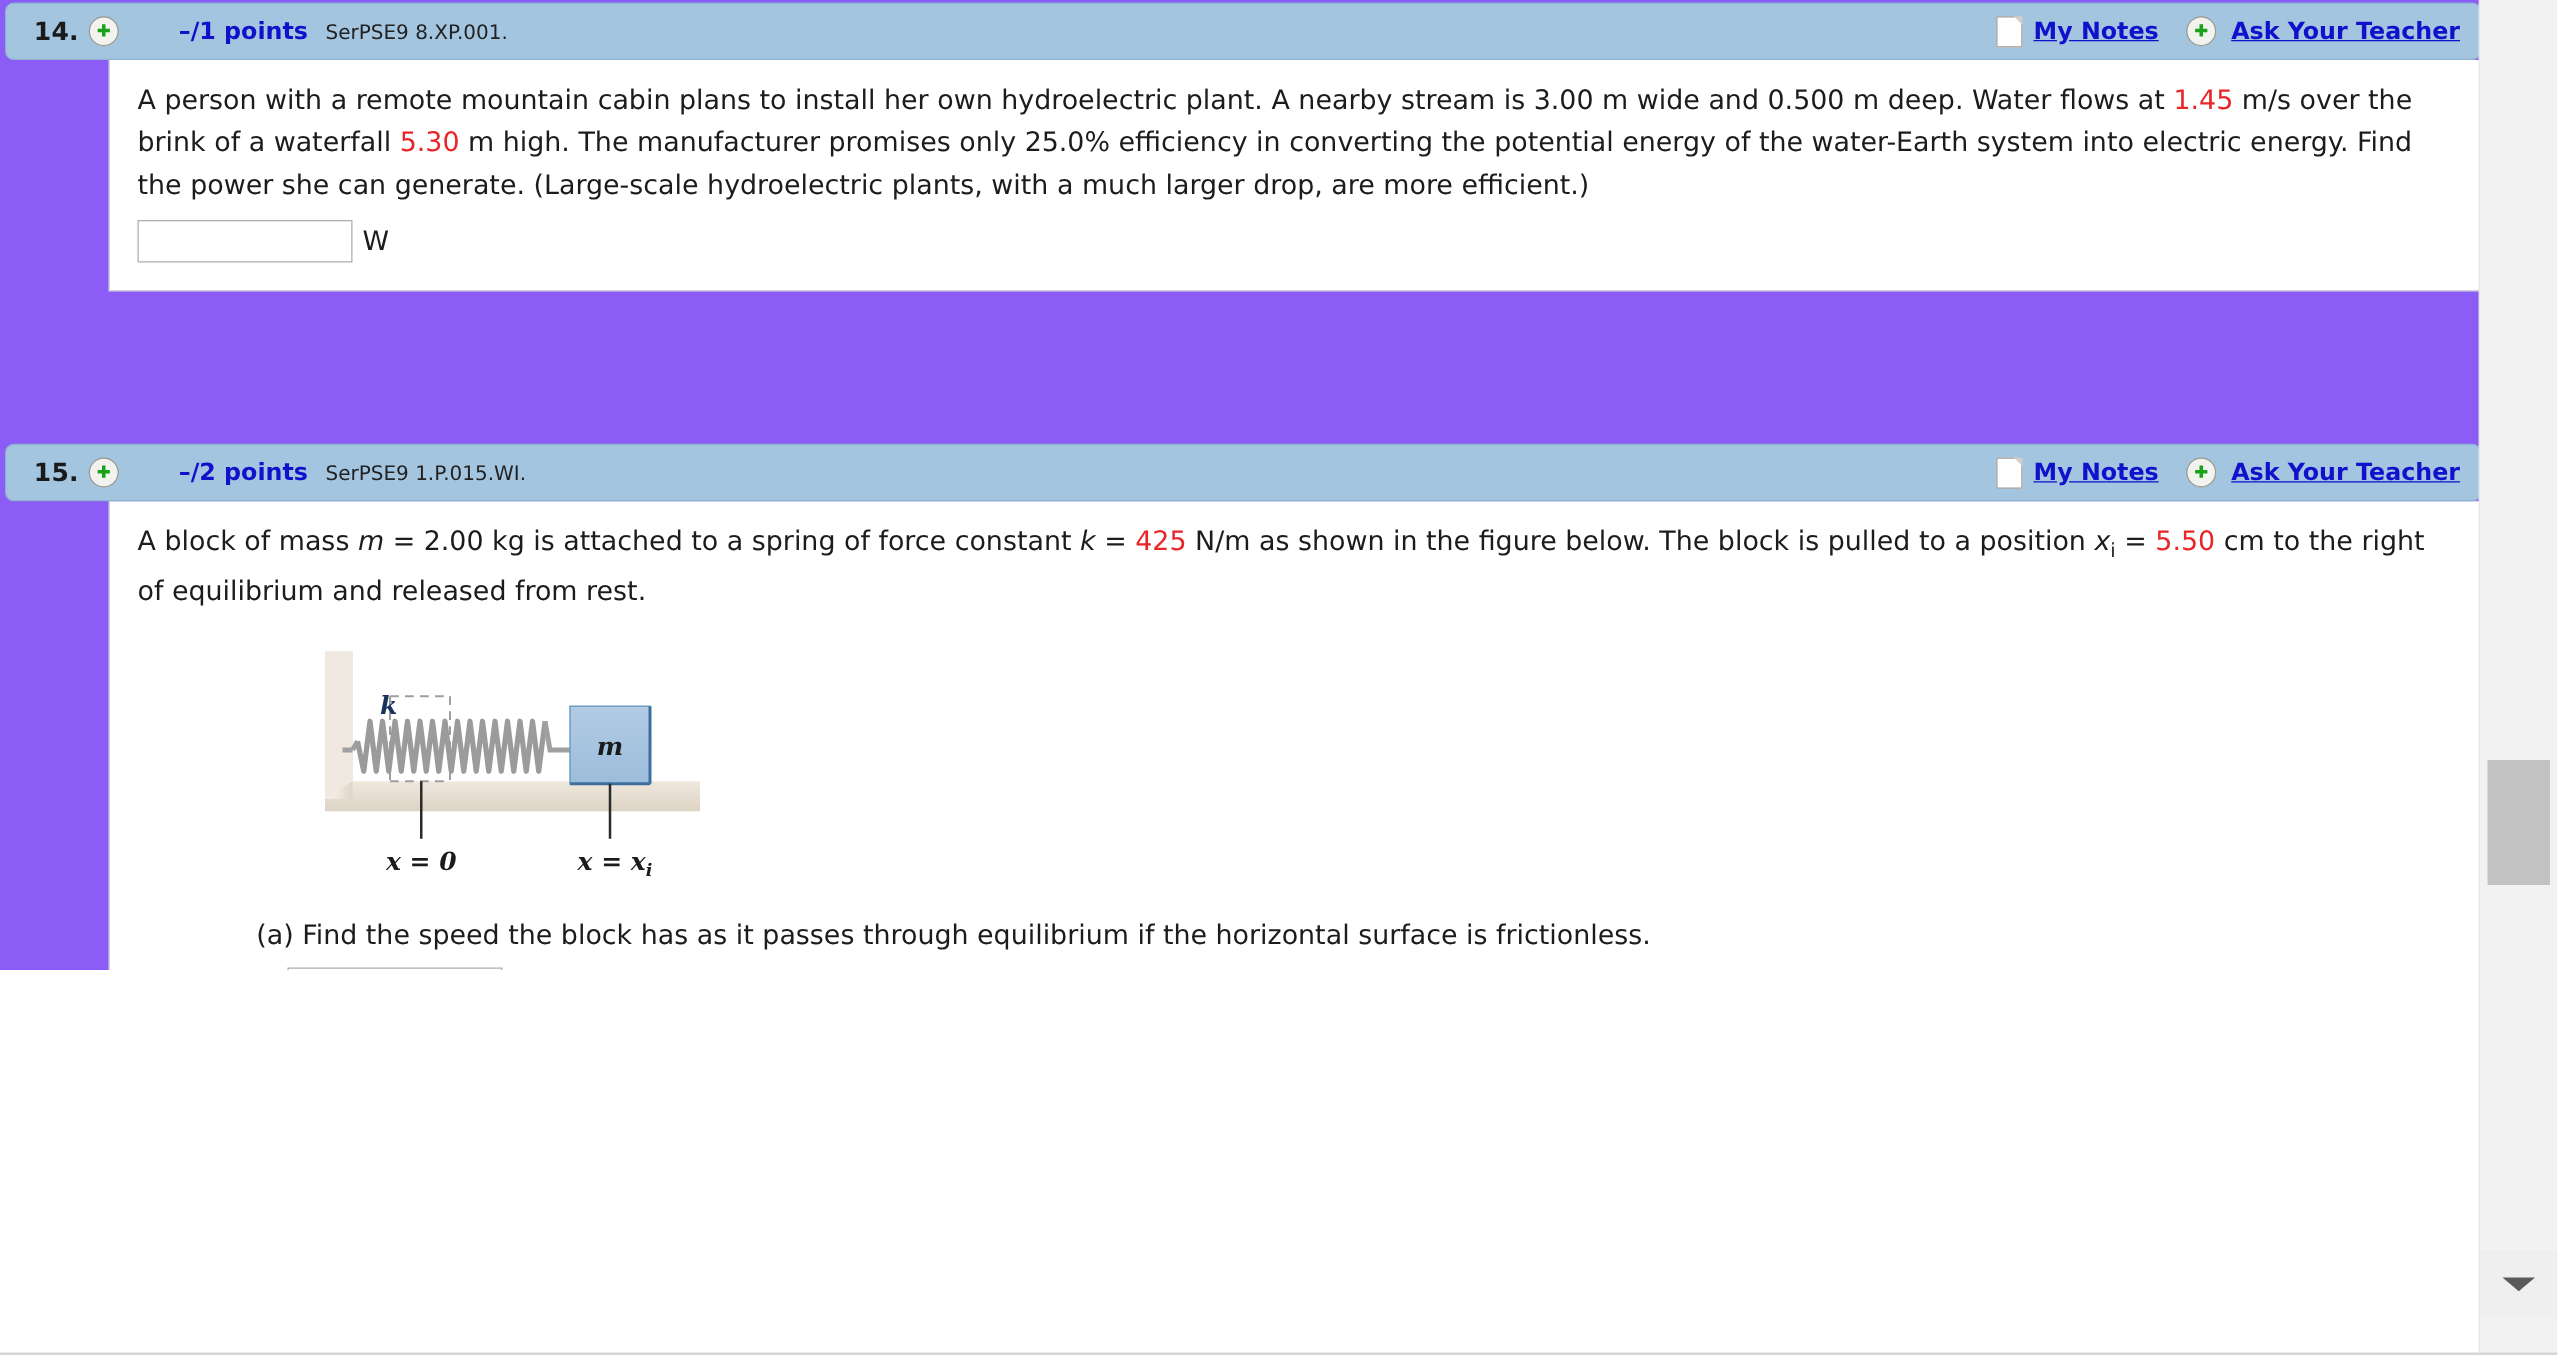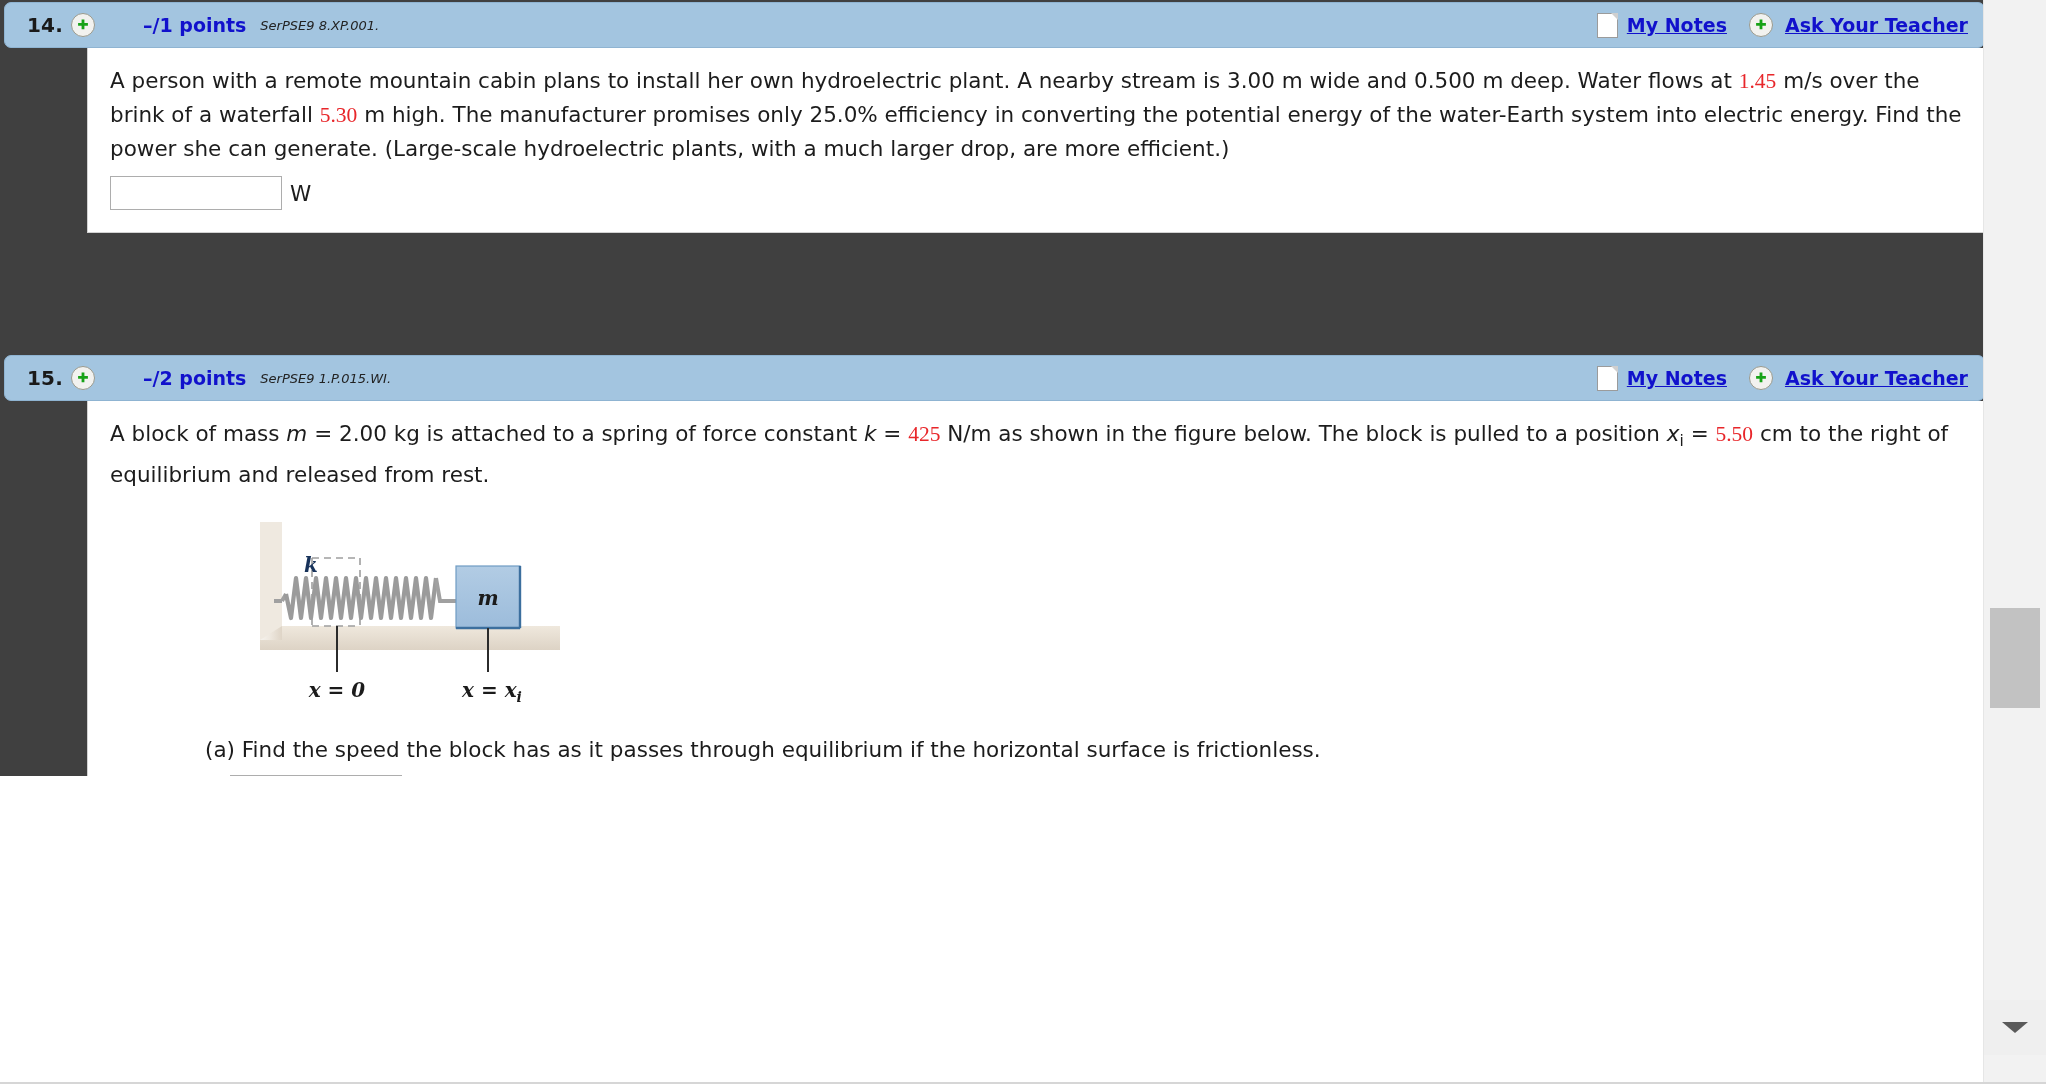--- a/index.html
+++ b/index.html
@@ -12,21 +12,21 @@
   .page {
     position: relative;
     width: 2046px; height: 1084px;
     background: #ffffff;
   }
   
   .content {
     position: absolute;
     left: 0; top: 0;
     width: 1984px; height: 776px;
-    background: #404040;
+    background: #8b5cf6;
     overflow: hidden;
   }
 
   
   .problem {
     position: absolute;
     left: 4px;
     width: 1981px;
     box-sizing: border-box;
   }
@@ -62,23 +62,22 @@
   .qpoints {
     color: #1111cc;
     font-weight: bold;
     font-size: 19px;
     margin-right: 14px;
     white-space: nowrap;
     margin-left: 36px;
   }
   .qcode {
     color: #222222;
-    font-size: 13px;
+    font-size: 16px;
     white-space: nowrap;
-    font-style: italic;
   }
   .qhead-right {
     margin-left: auto;
     display: flex;
     align-items: center;
     gap: 0;
   }
   .note-icon {
     width: 19px; height: 23px;
     background: #ffffff;
@@ -110,21 +109,21 @@
     border-bottom: 1px solid #d2d2d2;
     margin-left: 83px;
     padding: 16px 20px 22px 22px;
     background: #ffffff;
   }
   .ptext {
     font-size: 21.5px;
     line-height: 34px;
     color: #1c1c1c;
   }
-  .red { color: #e8262a; font-family: Liberation Serif, serif; }
+  .red { color: #e8262a; }
   .ital { font-style: italic; }
   sub { font-size: 0.72em; }
 
   .ansrow {
     display: flex;
     align-items: center;
     margin-top: 10px;
   }
   .ansbox {
     width: 172px; height: 34px;

